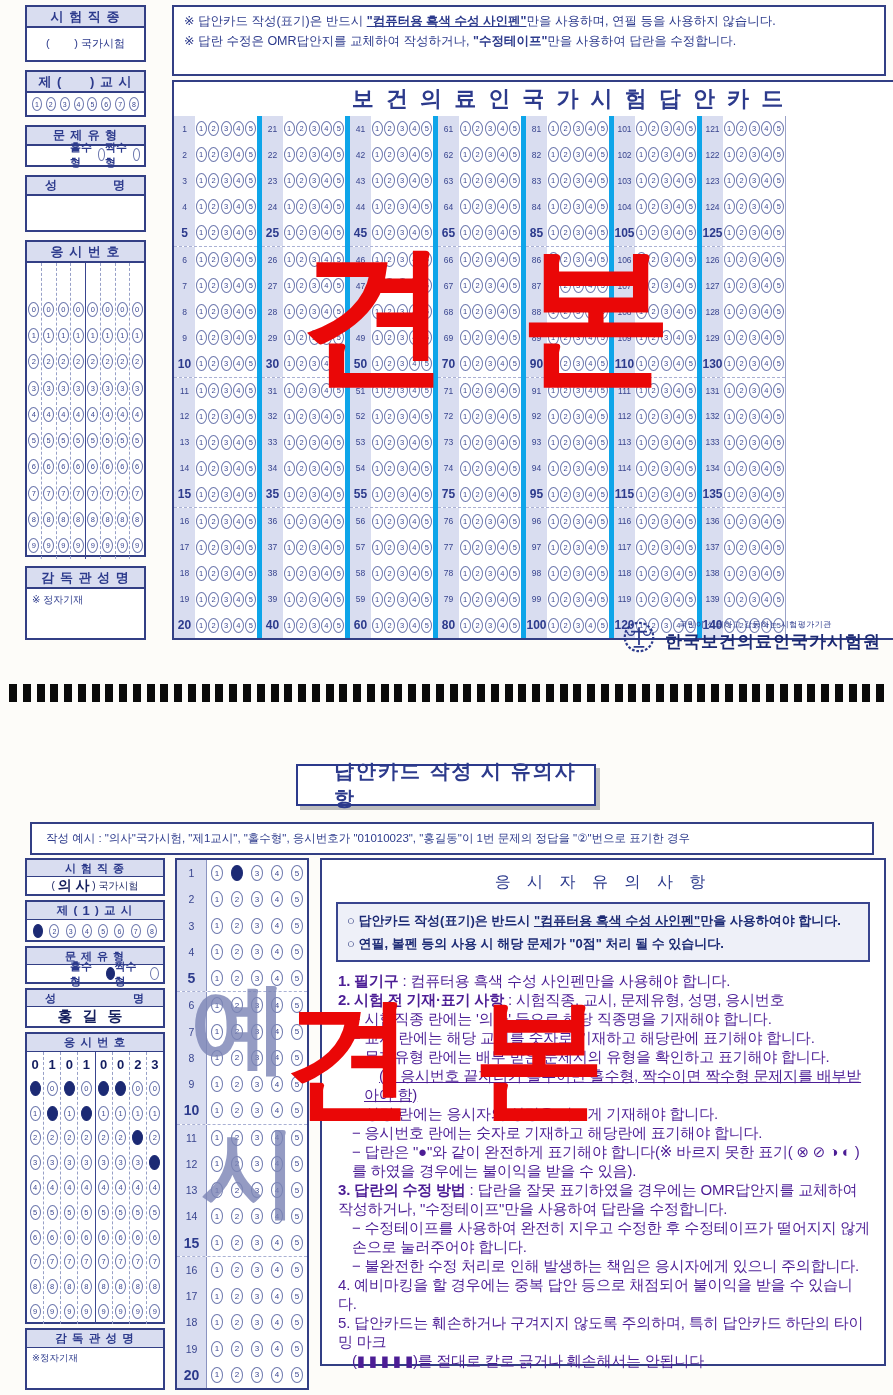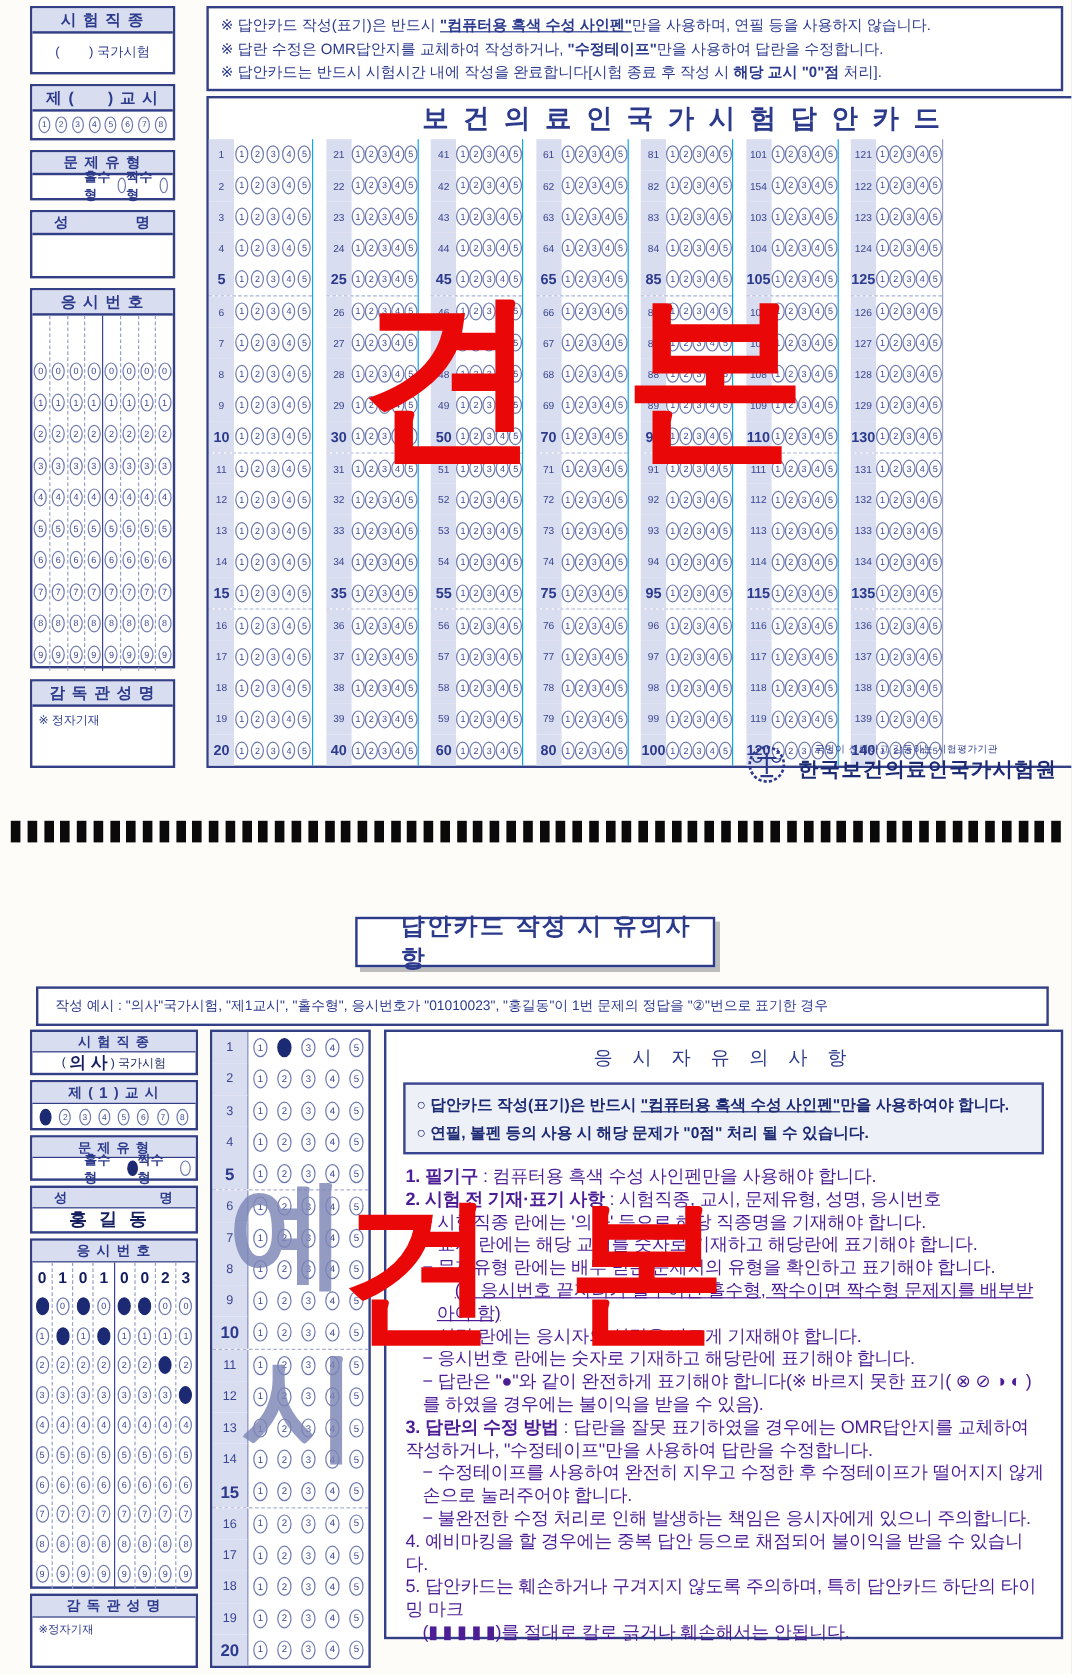--- a/index.html
+++ b/index.html
@@ -48,21 +48,21 @@
   
   #notice-box{position:absolute;left:172px;top:5px;width:714px;height:71px;border:2px solid #333f85;
               background:#fff;padding:5px 10px;}
   .nline{font-size:12.5px;color:#2c3a8c;line-height:19.5px;white-space:nowrap;}
   #main-box{position:absolute;left:172px;top:80px;width:794px;height:560px;border:2px solid #333f85;background:#fff;}
   #sheet-title{height:34px;line-height:34px;text-align:center;font-size:22px;font-weight:bold;
                color:#2c3a8c;letter-spacing:3px;}
   #answer-grid{position:absolute;left:0;top:34px;bottom:0;width:612px;display:flex;
                border-right:1px solid #9aa2c8;}
   .ggroup{flex:1;display:flex;flex-direction:column;}
-  .ggroup + .ggroup{border-left:1px solid #0ea5e9;align-items:flex-end;}
+  .ggroup + .ggroup{border-left:5px solid #0ea5e9;}
   .grow{flex:1;display:flex;align-items:center;}
   .grow.dash{border-bottom:1px dashed #a9b0d4;}
   .gnum{width:21px;align-self:stretch;background:#d9ddf0;color:#39458f;font-size:8.5px;
         display:flex;align-items:center;justify-content:center;flex:none;}
   .gnum.big{font-size:12px;font-weight:bold;color:#2c3a8c;}
   .gcell{flex:1;display:flex;align-items:center;justify-content:center;}
   
   #org-logo{position:absolute;right:12px;top:619px;display:flex;align-items:flex-start;gap:10px;}
   .logo-txt{display:flex;flex-direction:column;align-items:flex-start;}
   .logo-tag{font-size:8px;color:#2c3a8c;letter-spacing:.5px;margin-left:14px;}
@@ -432,21 +432,20 @@
   </div>
 
   <div class="sbox" id="box-proctor">
     <div class="sbox-h h21">감 독 관 성 명</div>
     <div class="proc-note">※ 정자기재</div>
   </div>
 
   <div id="notice-box">
     <div class="nline"><span>※ 답안카드 작성(표기)은 반드시 </span><span style="font-weight: bold; text-decoration: underline;">"컴퓨터용 흑색 수성 사인펜"</span><span>만을 사용하며, 연필 등을 사용하지 않습니다.</span></div>
     <div class="nline"><span>※ 답란 수정은 OMR답안지를 교체하여 작성하거나, </span><span style="font-weight: bold;">"수정테이프"</span><span>만을 사용하여 답란을 수정합니다.</span></div>
-    <div class="nline"><span>※ 답안카드는 반드시 시험시간 내에 작성을 완료합니다[시험 종료 후 작성 시 </span><span style="font-weight: bold;">해당 교시 "0"점</span><span> 처리].</span></div>
   </div>
 
   <div id="main-box">
     <div id="sheet-title">보 건 의 료 인   국 가 시 험   답 안 카 드</div>
     <div id="answer-grid">
         <div class="ggroup">
           <div class="grow">
             <div class="gnum">1</div>
             <div class="gcell">
               <div class="bubble">1</div>
@@ -2268,21 +2267,21 @@
               <div class="bubble">3</div>
             </div>
             <div class="gcell">
               <div class="bubble">4</div>
             </div>
             <div class="gcell">
               <div class="bubble">5</div>
             </div>
           </div>
           <div class="grow">
-            <div class="gnum">154</div>
+            <div class="gnum">102</div>
             <div class="gcell">
               <div class="bubble">1</div>
             </div>
             <div class="gcell">
               <div class="bubble">2</div>
             </div>
             <div class="gcell">
               <div class="bubble">3</div>
             </div>
             <div class="gcell">

